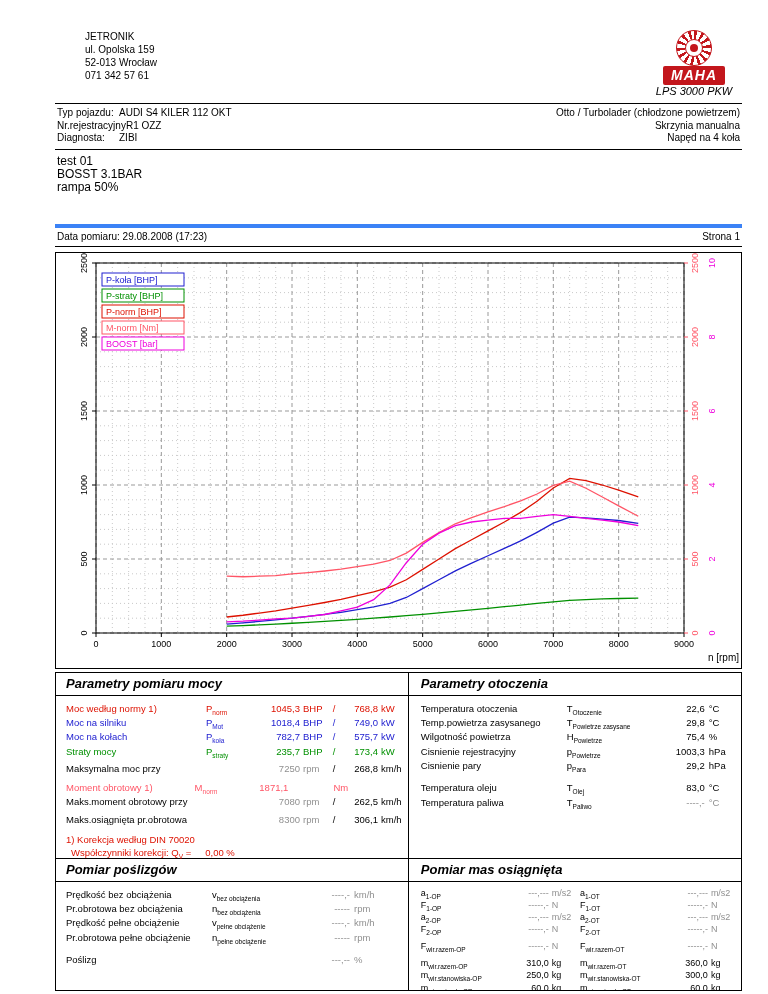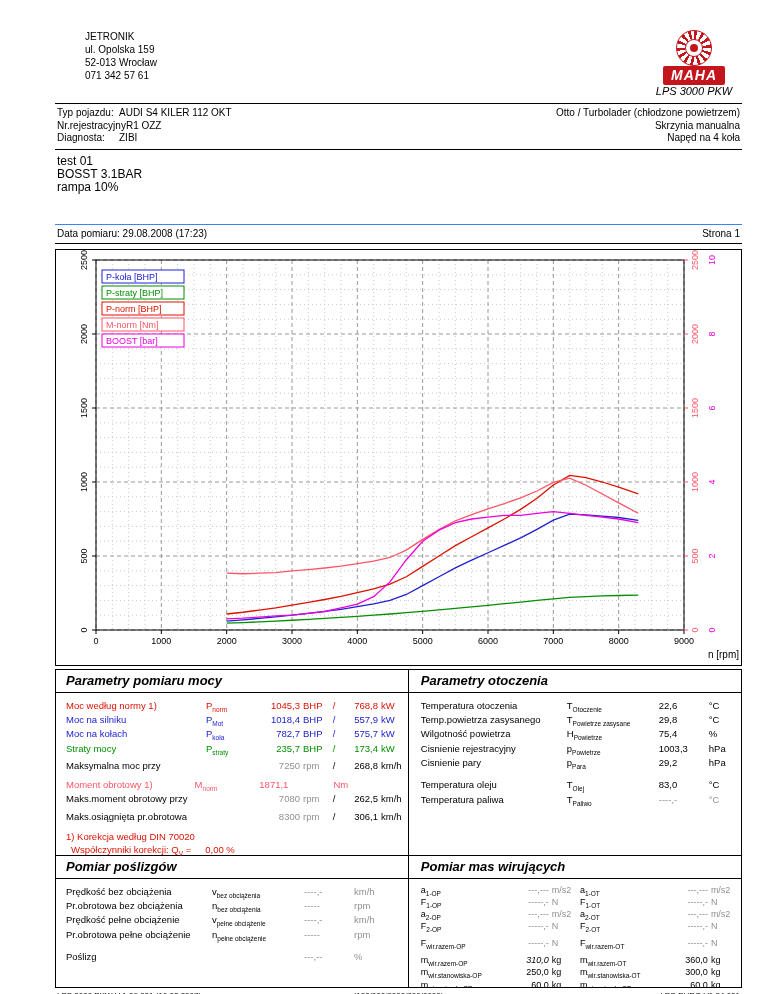--- a/index.html
+++ b/index.html
@@ -20,21 +20,21 @@
   .product { font-size:11px; font-weight:normal; font-style:italic; margin-top:0; white-space:nowrap; }
 
   
   .veh { display:flex; justify-content:space-between; border-bottom:1px solid #000; padding:3px 2px 4px 2px; font-size:10px; line-height:12.5px; }
   .vrow { display:flex; }
   .vlab { min-width:62px; }
   .vright { text-align:right; }
 
   .comments { padding:5px 2px; font-size:12px; line-height:13px; height:74px; }
 
-  .daterow { display:flex; justify-content:space-between; border-top:1px solid #3b82f6; border-bottom:1px solid #000; padding:3px 2px 4px 2px; font-size:10px; }
+  .daterow { display:flex; justify-content:space-between; border-top:4px solid #3b82f6; border-bottom:1px solid #000; padding:3px 2px 4px 2px; font-size:10px; }
 
   
   .chartbox { margin-top:5px; border:1px solid #000; height:417px; }
   .chartbox svg { display:block; font-family:"Liberation Sans",sans-serif; }
 
   
   .lower { margin-top:3px; border:1px solid #000; }
   .band { display:flex; align-items:stretch; border-bottom:1px solid #000; font-size:13px; font-weight:bold; font-style:italic; }
   .bl { width:51.5%; padding:3px 0 4px 10px; border-right:1px solid #000; }
   .br { flex:1; padding:3px 0 4px 12px; }
@@ -46,21 +46,21 @@
 
   .prow, .erow, .mrow { display:flex; font-size:9.5px; line-height:13px; white-space:nowrap; }
   sub { font-size:6.5px; line-height:1; }
   .pl { width:140px; } .ps { width:50px; }
   .pv { width:44px; text-align:right; } .pu { width:30px; padding-left:3px; }
   .psep { width:8px; text-align:center; } .pv2 { width:40px; text-align:right; } .pu2 { padding-left:3px; }
   .fnote { margin-top:8px; color:#dd1100; font-size:9.5px; line-height:12.5px; }
   .fnote .ind { padding-left:5px; }
   .fnv { margin-left:14px; }
   .el { width:146px; } .es { width:92px; }
-  .ev { width:46px; } .eu { padding-left:4px; }
+  .ev { width:46px; text-align:right; } .eu { padding-left:4px; }
   .masscols { display:flex; }
   .mcol { width:50%; }
   .mrow { font-size:9px; line-height:11.5px; }
   .ms { width:84px; } .mv { width:44px; text-align:right; } .mu { padding-left:3px; }
 
   .footer { display:flex; font-size:8px; padding:3px 2px 0 2px; }
   .footer span { flex:1; }
   .footer .fc { text-align:center; }
   .footer .fr { text-align:right; }
 </style>
@@ -107,21 +107,21 @@
     <div>Otto / Turbolader (chłodzone powietrzem)</div>
         <div>Skrzynia manualna</div>
         <div>Napęd na 4 koła</div>
       </div>
   </div>
 
   <div class="comments">
 
   <div>test 01</div>
       <div>BOSST 3.1BAR</div>
-      <div>rampa 10%</div>
+      <div>rampa 50%</div>
     </div>
 
   <div class="daterow">
     <span>Data pomiaru: 29.08.2008 (17:23)</span>
     <span>Strona 1</span>
   </div>
 
   <div class="chartbox">
     <svg id="chart-svg" width="685" height="415" viewBox="0 0 685 415">
         <line x1="56.33333333333333" y1="10" x2="56.33333333333333" y2="380" stroke="#c9c9c9" stroke-dasharray="1,3"></line>
@@ -275,21 +275,21 @@
               <span class="pv2">768,8</span>
               <span class="pu2">kW</span>
             </div>
 
             <div class="prow" style="color: rgb(32, 32, 208);">
               <span class="pl">Moc na silniku</span>
               <span class="ps"><span>P</span><sub>Mot</sub></span>
               <span class="pv vc" style="color: rgb(32, 32, 208);">1018,4</span>
               <span class="pu vc" style="color: rgb(32, 32, 208);">BHP</span>
               <span class="psep">/</span>
-              <span class="pv2">557,9</span>
+              <span class="pv2">749,0</span>
               <span class="pu2">kW</span>
             </div>
 
             <div class="prow" style="color: rgb(32, 32, 208);">
               <span class="pl">Moc na kołach</span>
               <span class="ps"><span>P</span><sub>koła</sub></span>
               <span class="pv vc" style="color: rgb(32, 32, 208);">782,7</span>
               <span class="pu vc" style="color: rgb(32, 32, 208);">BHP</span>
               <span class="psep">/</span>
               <span class="pv2">575,7</span>
@@ -402,21 +402,21 @@
               <span class="el">Temperatura paliwa</span>
               <span class="es"><span>T</span><sub>Paliwo</sub></span>
               <span class="ev vc" style="color: rgb(144, 144, 144);">----,-</span>
               <span class="eu vc" style="color: rgb(144, 144, 144);">°C</span>
             </div>
           </div>
       </div>
     </div>
     <div class="band">
       <div class="bl">Pomiar poślizgów</div>
-      <div class="br">Pomiar mas wirujących</div>
+      <div class="br">Pomiar mas osiągnięta</div>
     </div>
     <div class="cols cols2">
       <div class="cl">
         <div>
 
             <div class="erow">
               <span class="el">Prędkość bez obciążenia</span>
               <span class="es"><span>v</span><sub>bez obciążenia</sub></span>
               <span class="ev vc" style="color: rgb(144, 144, 144);">----,-</span>
               <span class="eu vc" style="color: rgb(144, 144, 144);">km/h</span>
@@ -480,21 +480,21 @@
               </div>
 
               <div class="mrow" style="margin-top: 4px;">
                 <span class="ms"><span>F</span><sub>wir.razem-OP</sub></span>
                 <span class="mv vc" style="color: rgb(144, 144, 144);">-----,-</span>
                 <span class="mu vc" style="color: rgb(144, 144, 144);">N</span>
               </div>
 
               <div class="mrow" style="margin-top: 5px;">
                 <span class="ms"><span>m</span><sub>wir.razem-OP</sub></span>
-                <span class="mv vc" style="color: rgb(0, 0, 0); font-style: italic;">310,0</span>
+                <span class="mv vc" style="color: rgb(0, 0, 0);">310,0</span>
                 <span class="mu vc" style="color: rgb(0, 0, 0);">kg</span>
               </div>
 
               <div class="mrow">
                 <span class="ms"><span>m</span><sub>wir.stanowiska-OP</sub></span>
                 <span class="mv vc" style="color: rgb(0, 0, 0);">250,0</span>
                 <span class="mu vc" style="color: rgb(0, 0, 0);">kg</span>
               </div>
 
               <div class="mrow">

